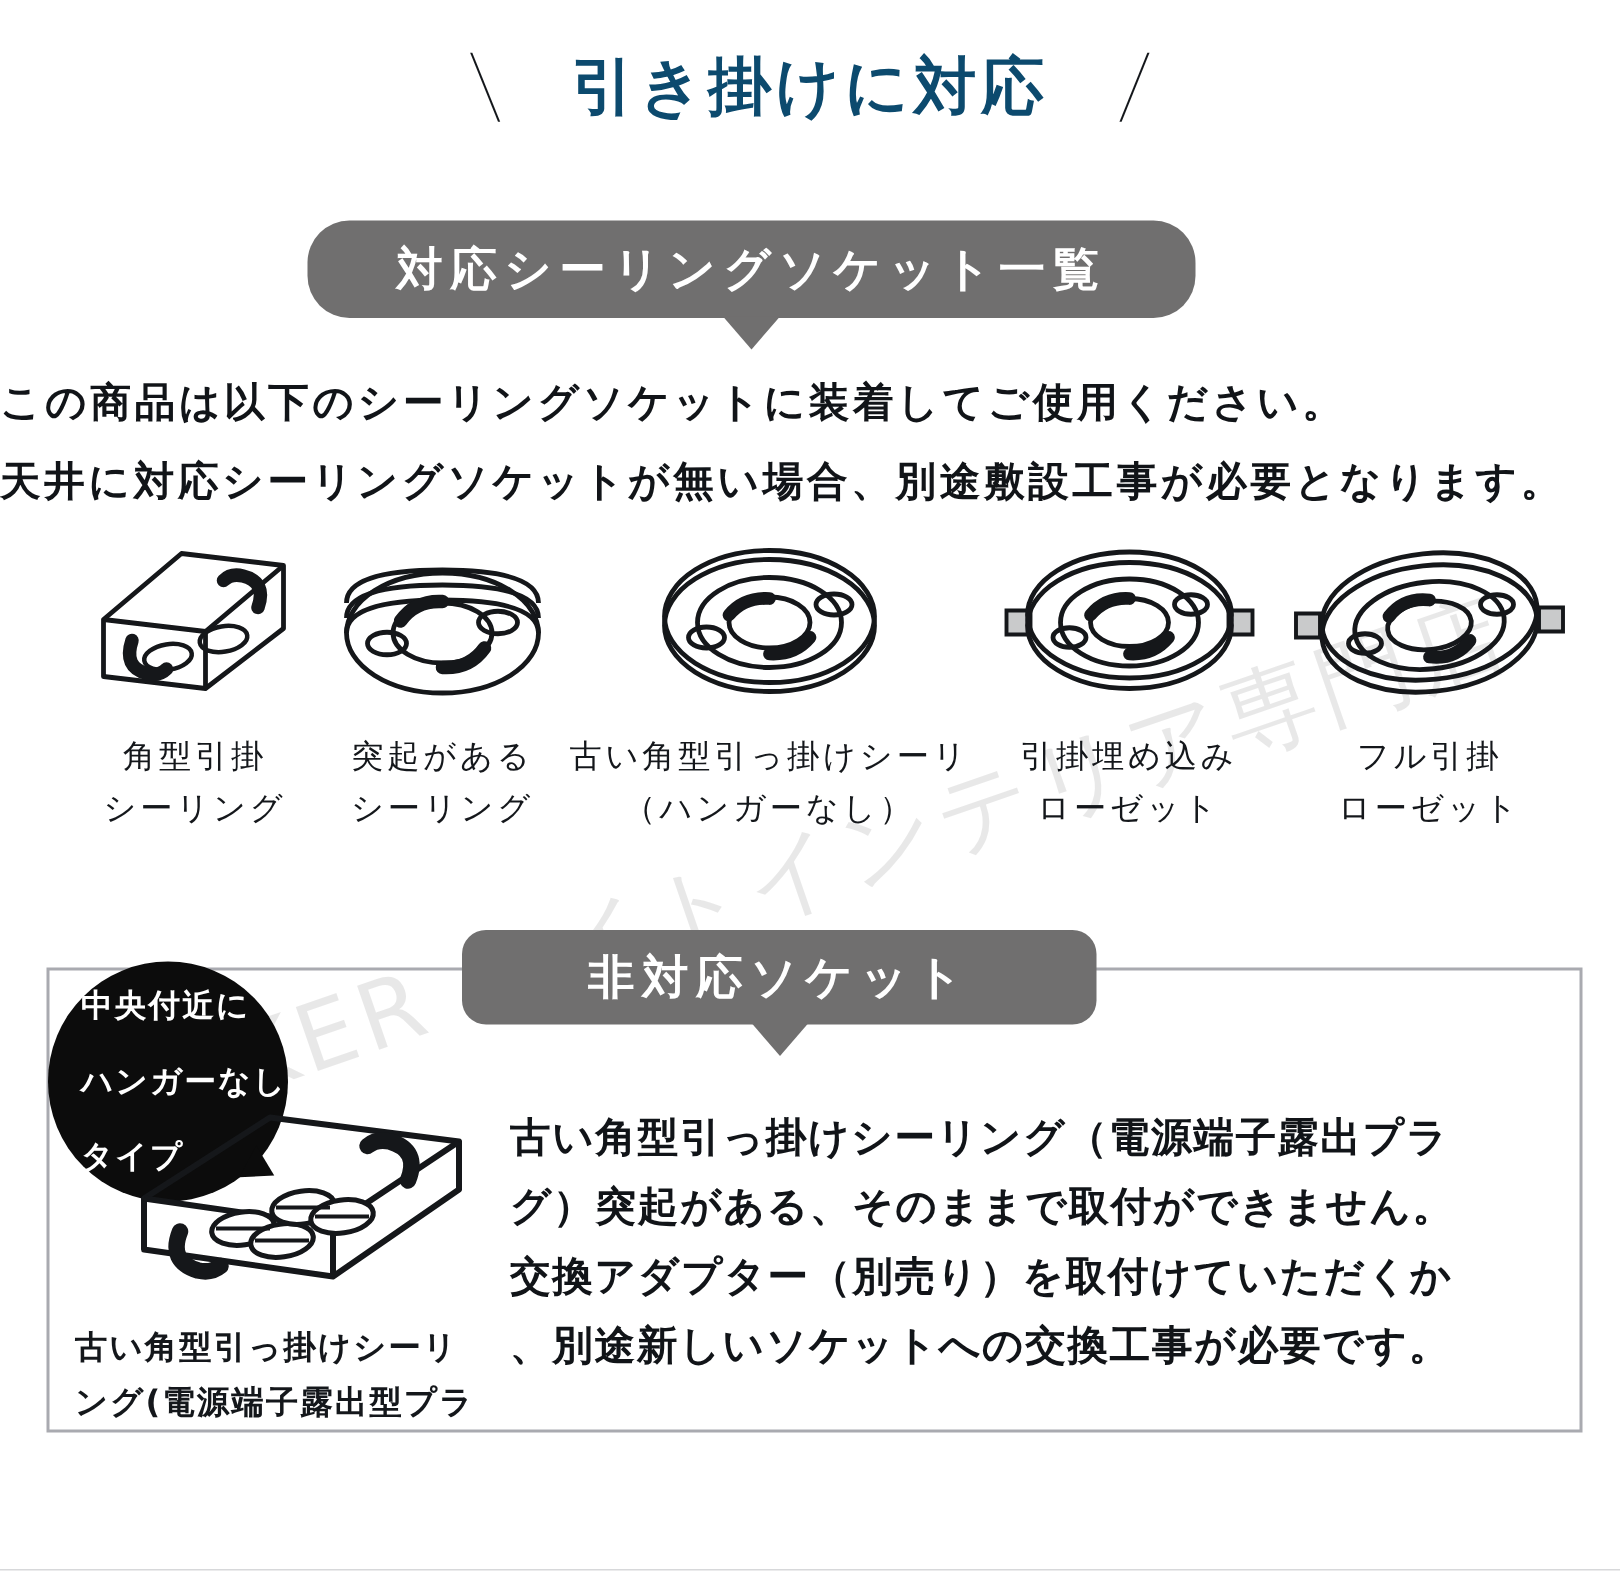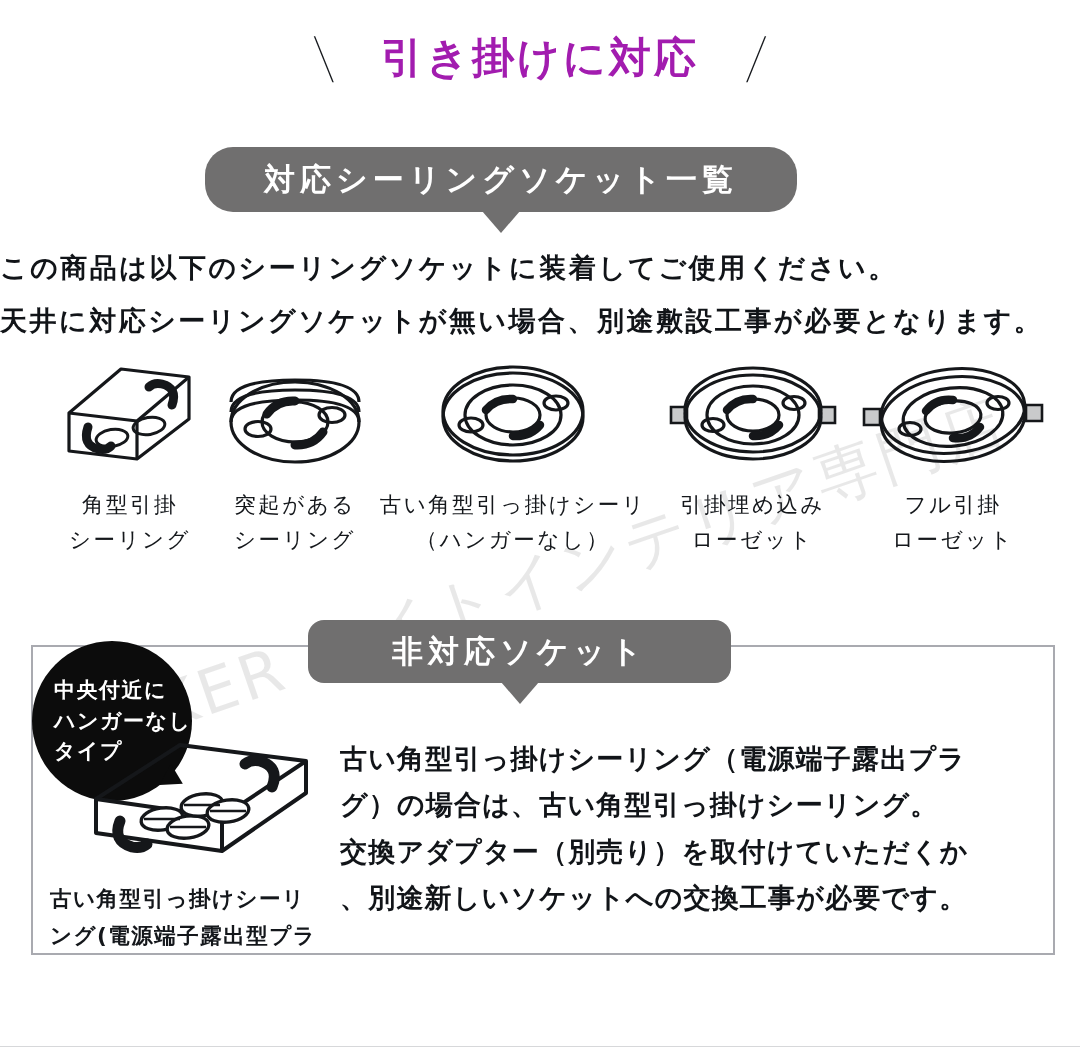--- a/index.html
+++ b/index.html
@@ -49,21 +49,21 @@
     color: #13161a;
     line-height: 1;
     display: block;
   }
   .slash-left { transform: skewX(14deg) scaleX(0.5); }
   .slash-right { transform: skewX(-14deg) scaleX(0.5); }
   .headline-text {
     font-size: 42px;
     font-weight: 700;
     letter-spacing: 3px;
-    color: #a21caf;
+    color: #0c4a6e;
     white-space: nowrap;
   }
 
   
   .banner {
     position: absolute;
     background: #706f6f;
     border-radius: 16px;
     display: flex;
     align-items: center;
@@ -168,20 +168,21 @@
     left: 32px;
     top: 641px;
     width: 160px;
     height: 160px;
     border-radius: 50%;
     background: #0c0c0c;
     display: flex;
     flex-direction: column;
     align-items: center;
     justify-content: center;
+    gap: 20px;
   }
   #note-badge .badge-line {
     color: #ffffff;
     font-size: 21px;
     font-weight: 700;
     letter-spacing: 1.5px;
     line-height: 1.45;
     white-space: nowrap;
     text-align: left;
     width: 116px;
@@ -421,18 +422,18 @@
   </svg>
 </div>
 
 <div id="old-socket-caption">
   <div class="cap-line">古い角型引っ掛けシーリ</div>
   <div class="cap-line">ング(電源端子露出型プラ</div>
 </div>
 
 <div id="warning-text">
   <div class="warn-line">古い角型引っ掛けシーリング（電源端子露出プラ</div>
-  <div class="warn-line">グ）の場合は、古い角型引っ掛けシーリング。</div>
+  <div class="warn-line">グ）突起がある、そのままで取付ができません。</div>
   <div class="warn-line">交換アダプター（別売り）を取付けていただくか</div>
   <div class="warn-line">、別途新しいソケットへの交換工事が必要です。</div>
 </div>
 
 <div id="footer-rule"></div>
 
 </body></html>

